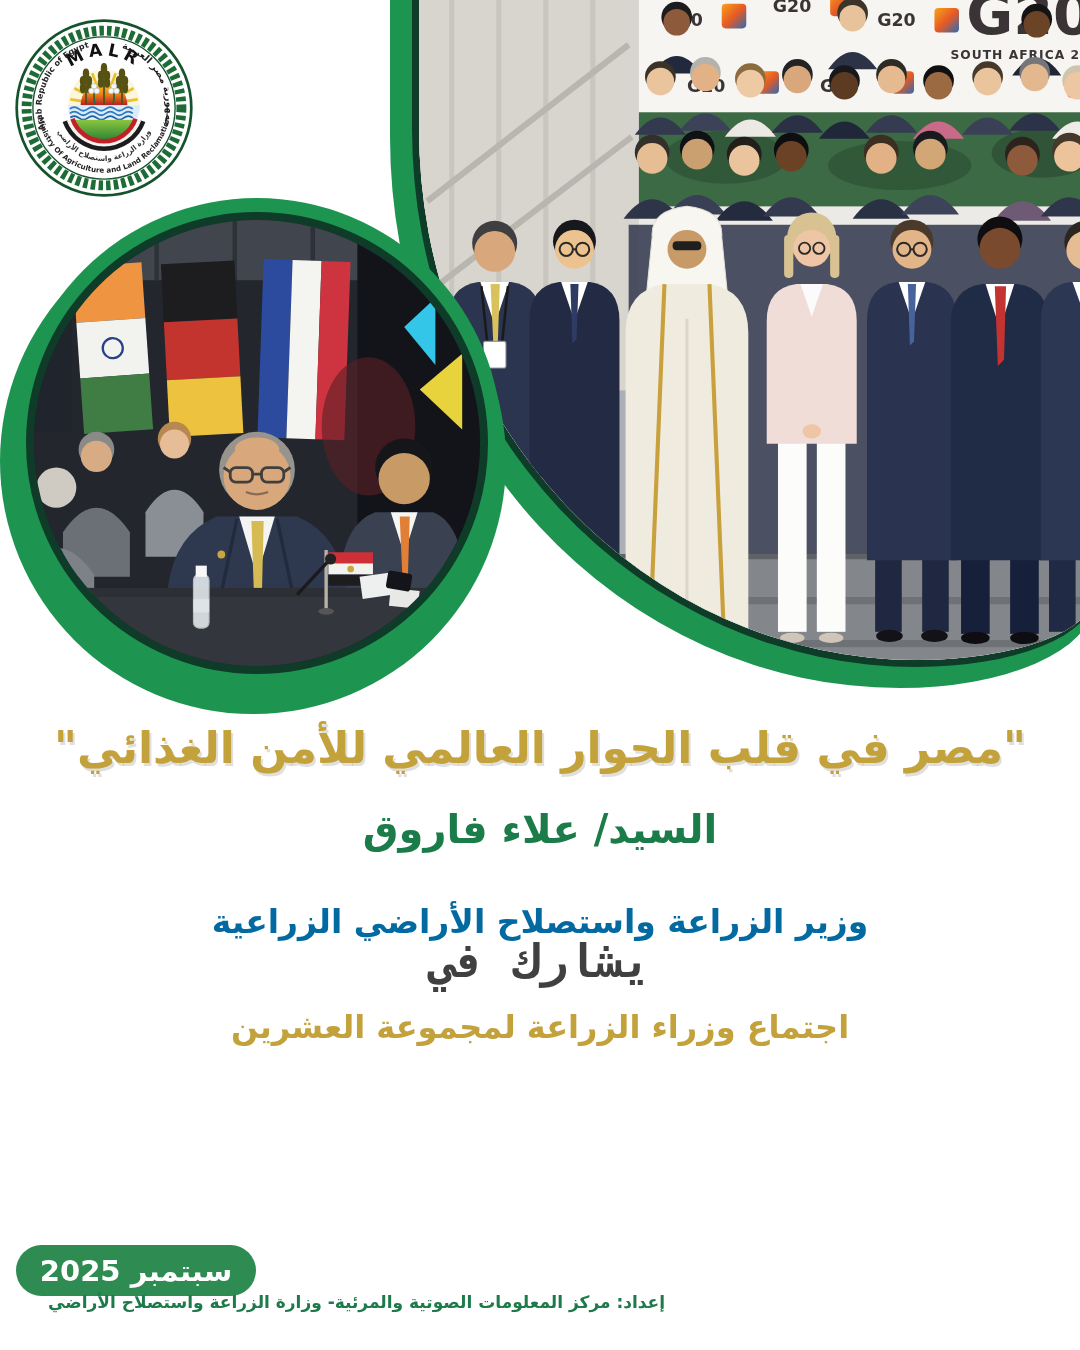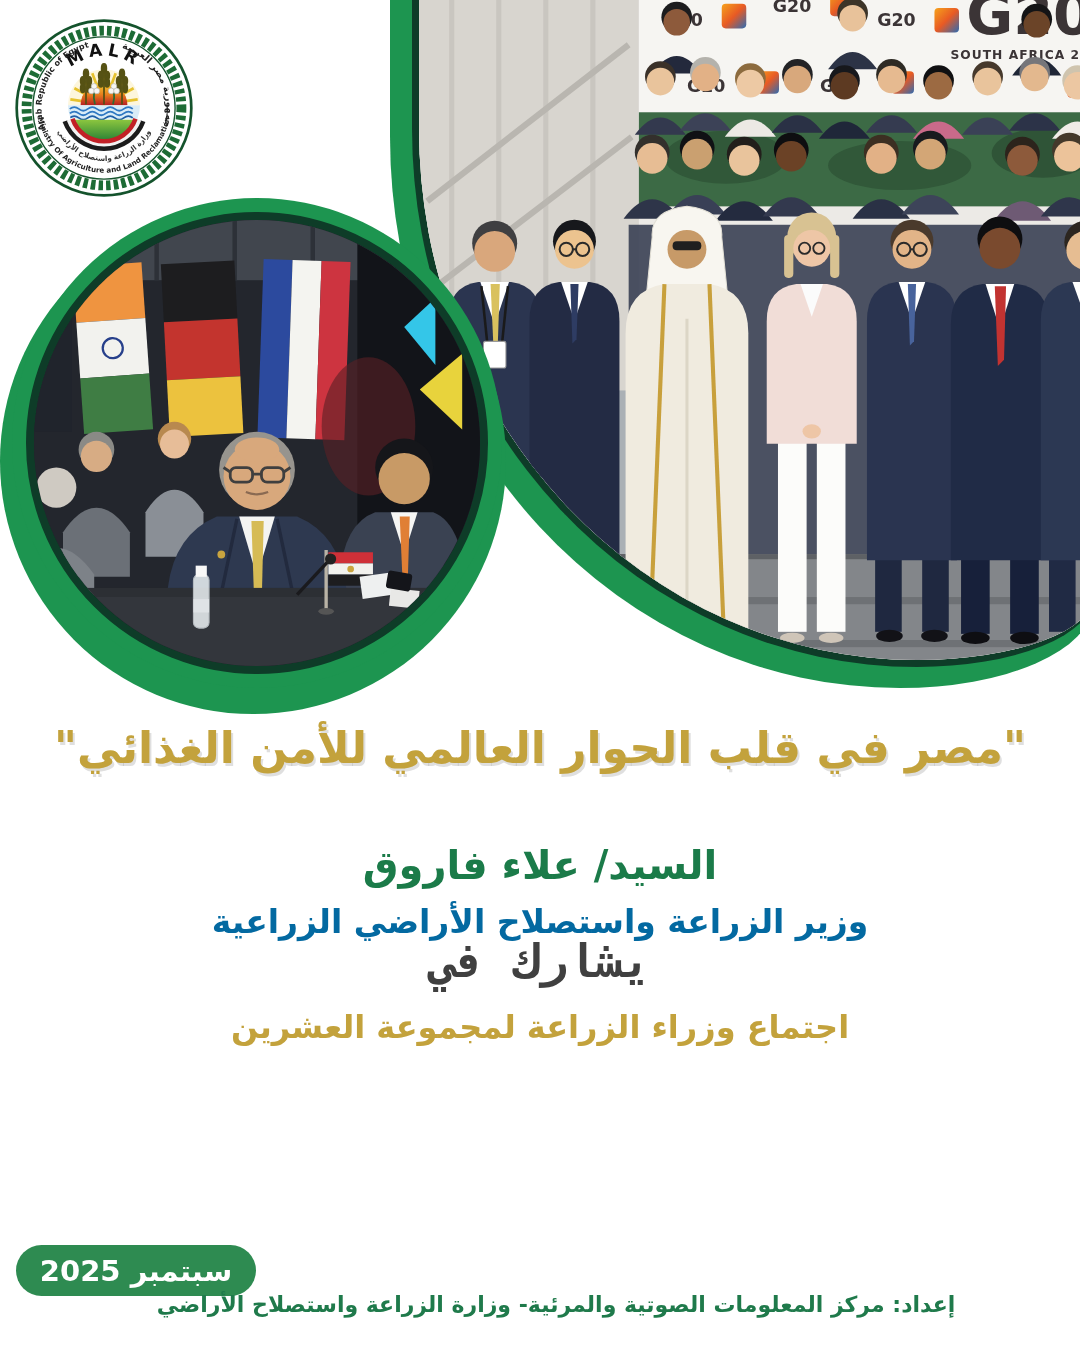--- a/index.html
+++ b/index.html
@@ -24,32 +24,32 @@
   .circle-photo svg{width:100%;height:100%;display:block;}
 
   
   .logo{position:absolute;left:14px;top:18px;width:180px;height:180px;z-index:6;}
   .logo svg{width:100%;height:100%;display:block;}
 
   
   .txt{position:absolute;left:0;width:100%;text-align:center;direction:rtl;font-weight:bold;
        white-space:nowrap;z-index:7;}
   .headline{top:722px;font-size:44px;color:#C3A23C;text-shadow:2px 3px 0 rgba(150,150,150,.30);}
-  .name-line{top:842px;font-size:40px;color:#1B7B49;}
+  .name-line{top:806px;font-size:40px;color:#1B7B49;}
   .role-line{top:902px;font-size:33px;color:#0369a1;}
   .participates-line{top:934px;font-size:46px;color:#404040;font-family:Liberation Mono, monospace;}
   .event-line{top:1008px;font-size:32px;color:#C3A23C;}
   .location-line{top:1068px;font-size:32px;color:#C3A23C;}
 
   
   .date-badge{position:absolute;left:16px;top:1217px;width:240px;height:51px;background:#2E8B51;
     border-radius:26px;color:#ffffff;font-size:29px;font-weight:bold;direction:rtl;
     display:flex;align-items:center;justify-content:center;z-index:7;margin-top:28px;}
-  .credit-line{position:absolute;right:24px;top:1292px;width:1000px;text-align:center;direction:rtl;
-    font-size:22px;font-weight:bold;color:#1F7A4B;z-index:7;}
+  .credit-line{position:absolute;right:32px;top:1292px;width:1000px;text-align:left;direction:rtl;
+    font-size:17px;font-weight:bold;color:#1F7A4B;z-index:7;}
 </style>
 </head>
 <body>
 
 <div id="poster">
 
   <div class="crescent-main"></div>
   <div class="photo-main">
     <svg viewBox="0 0 660 672" preserveAspectRatio="xMidYMid slice">
       <defs>

